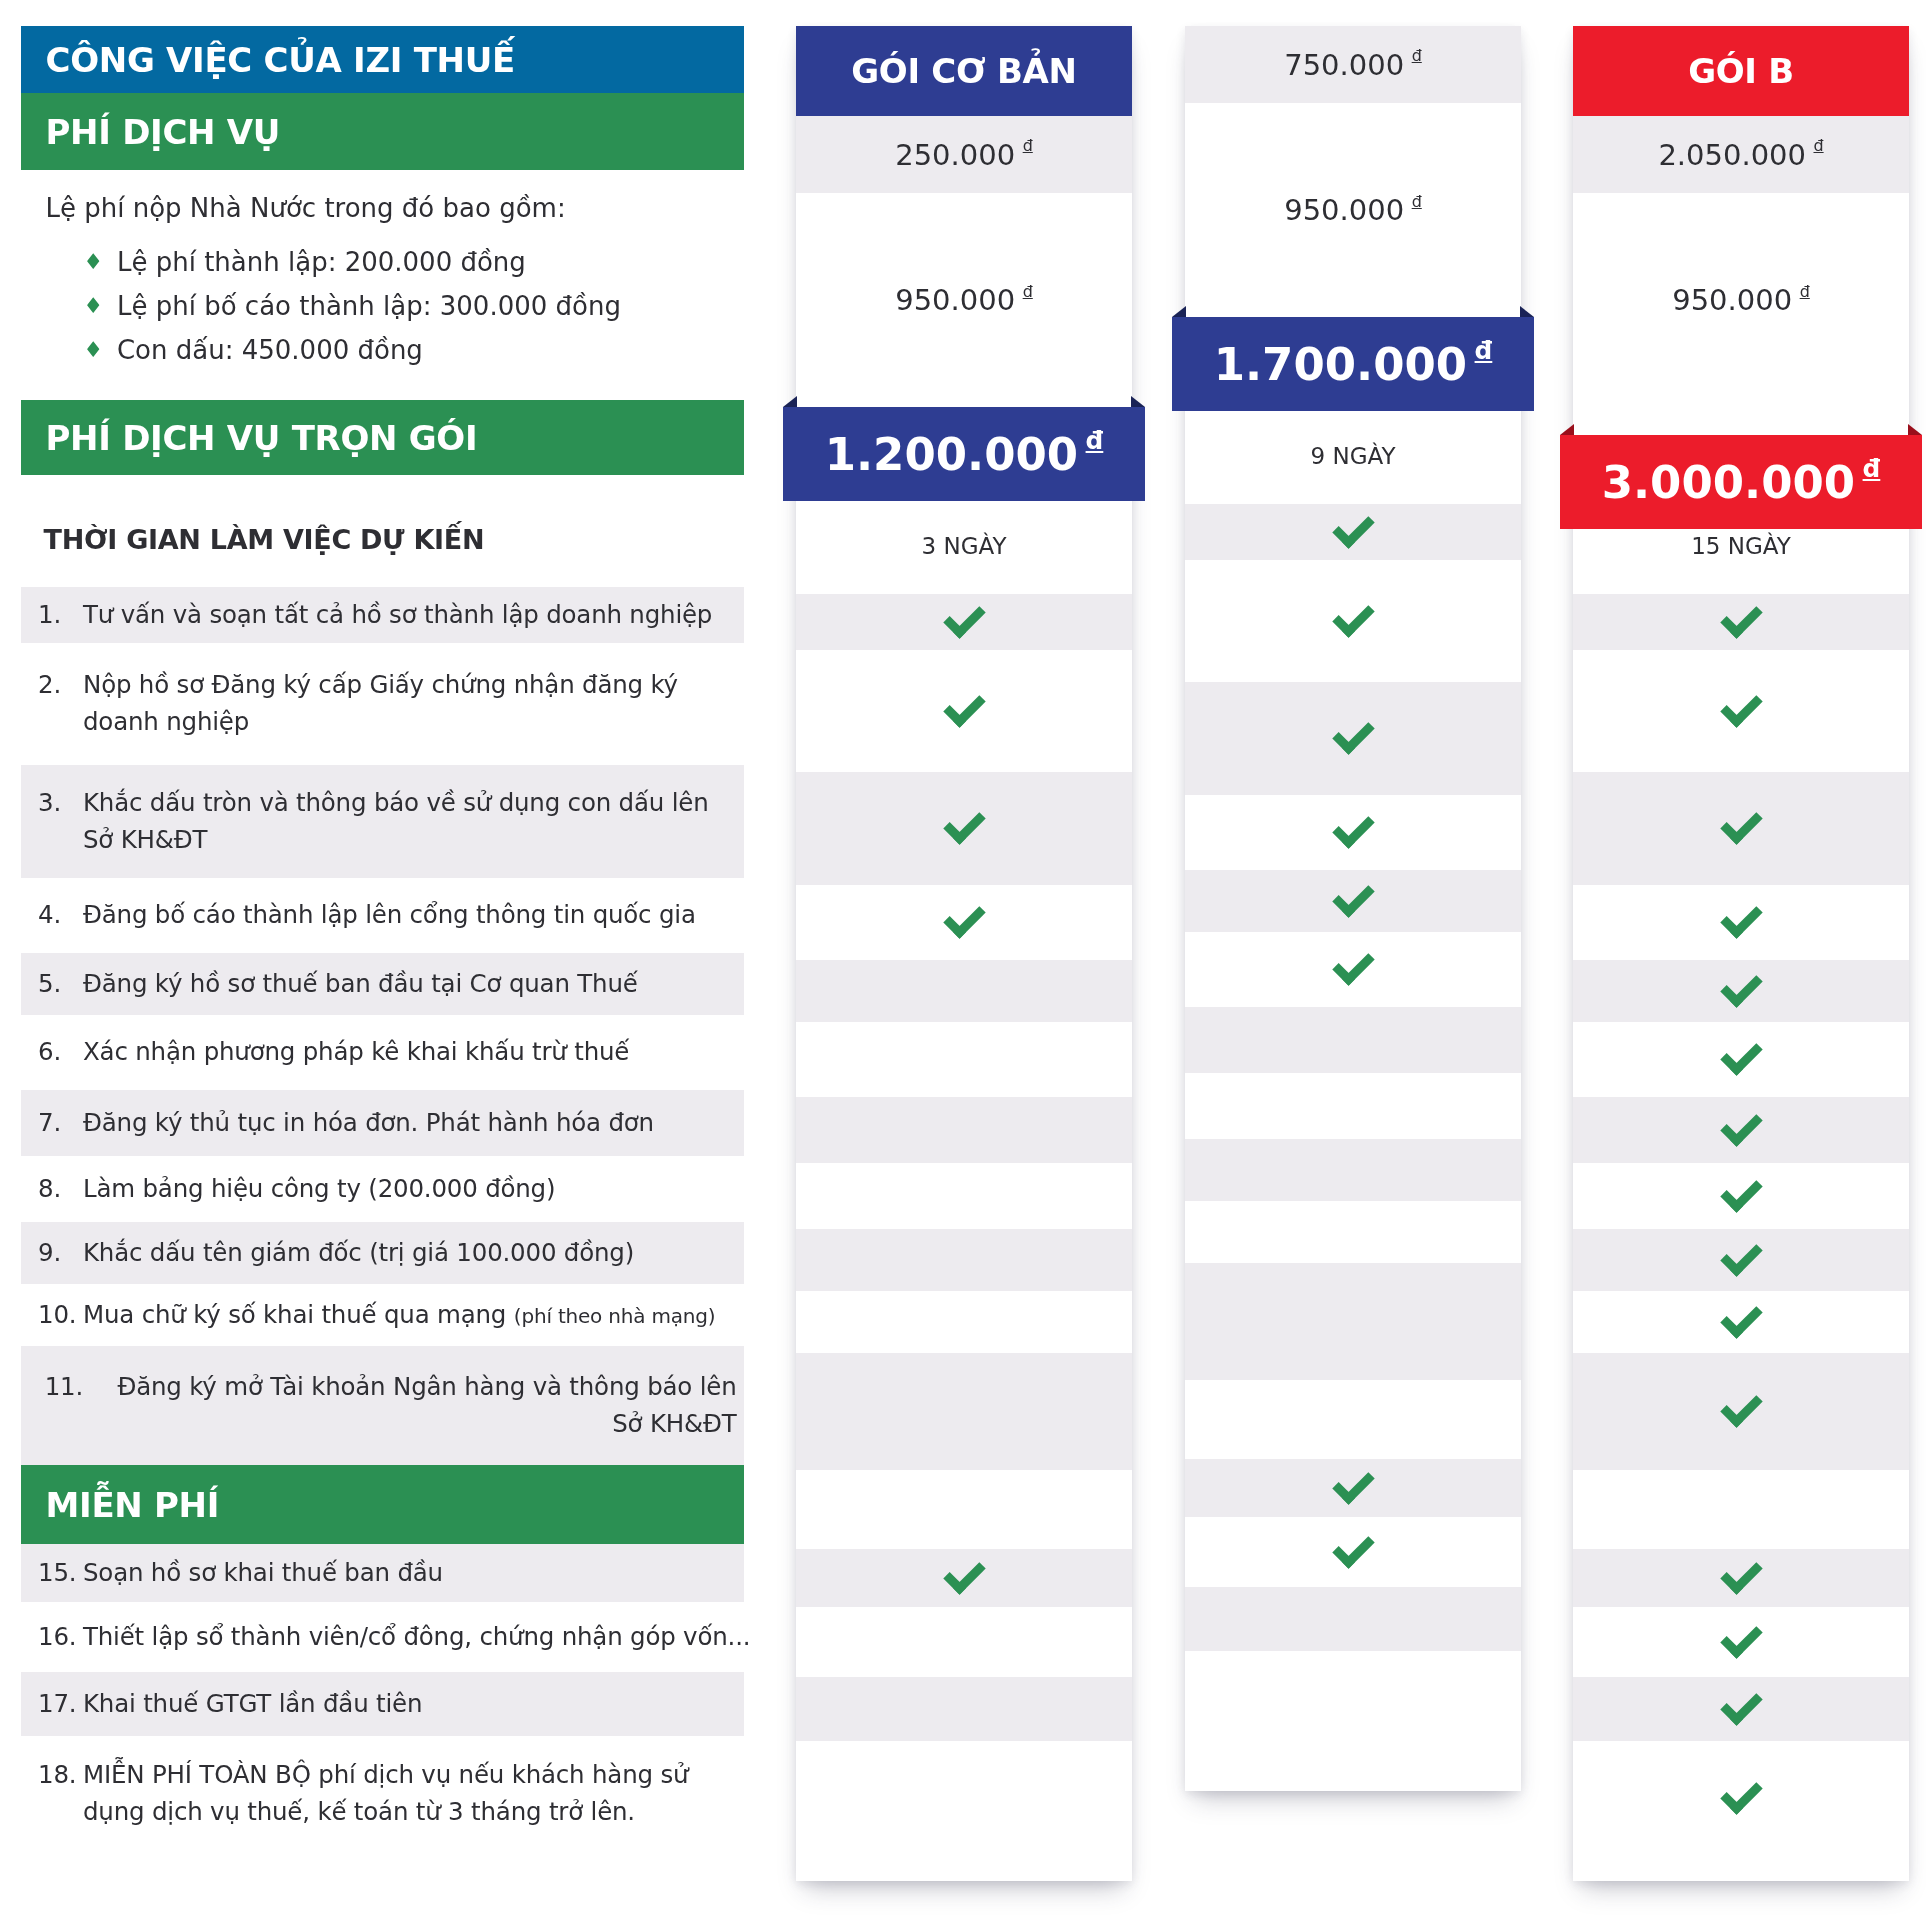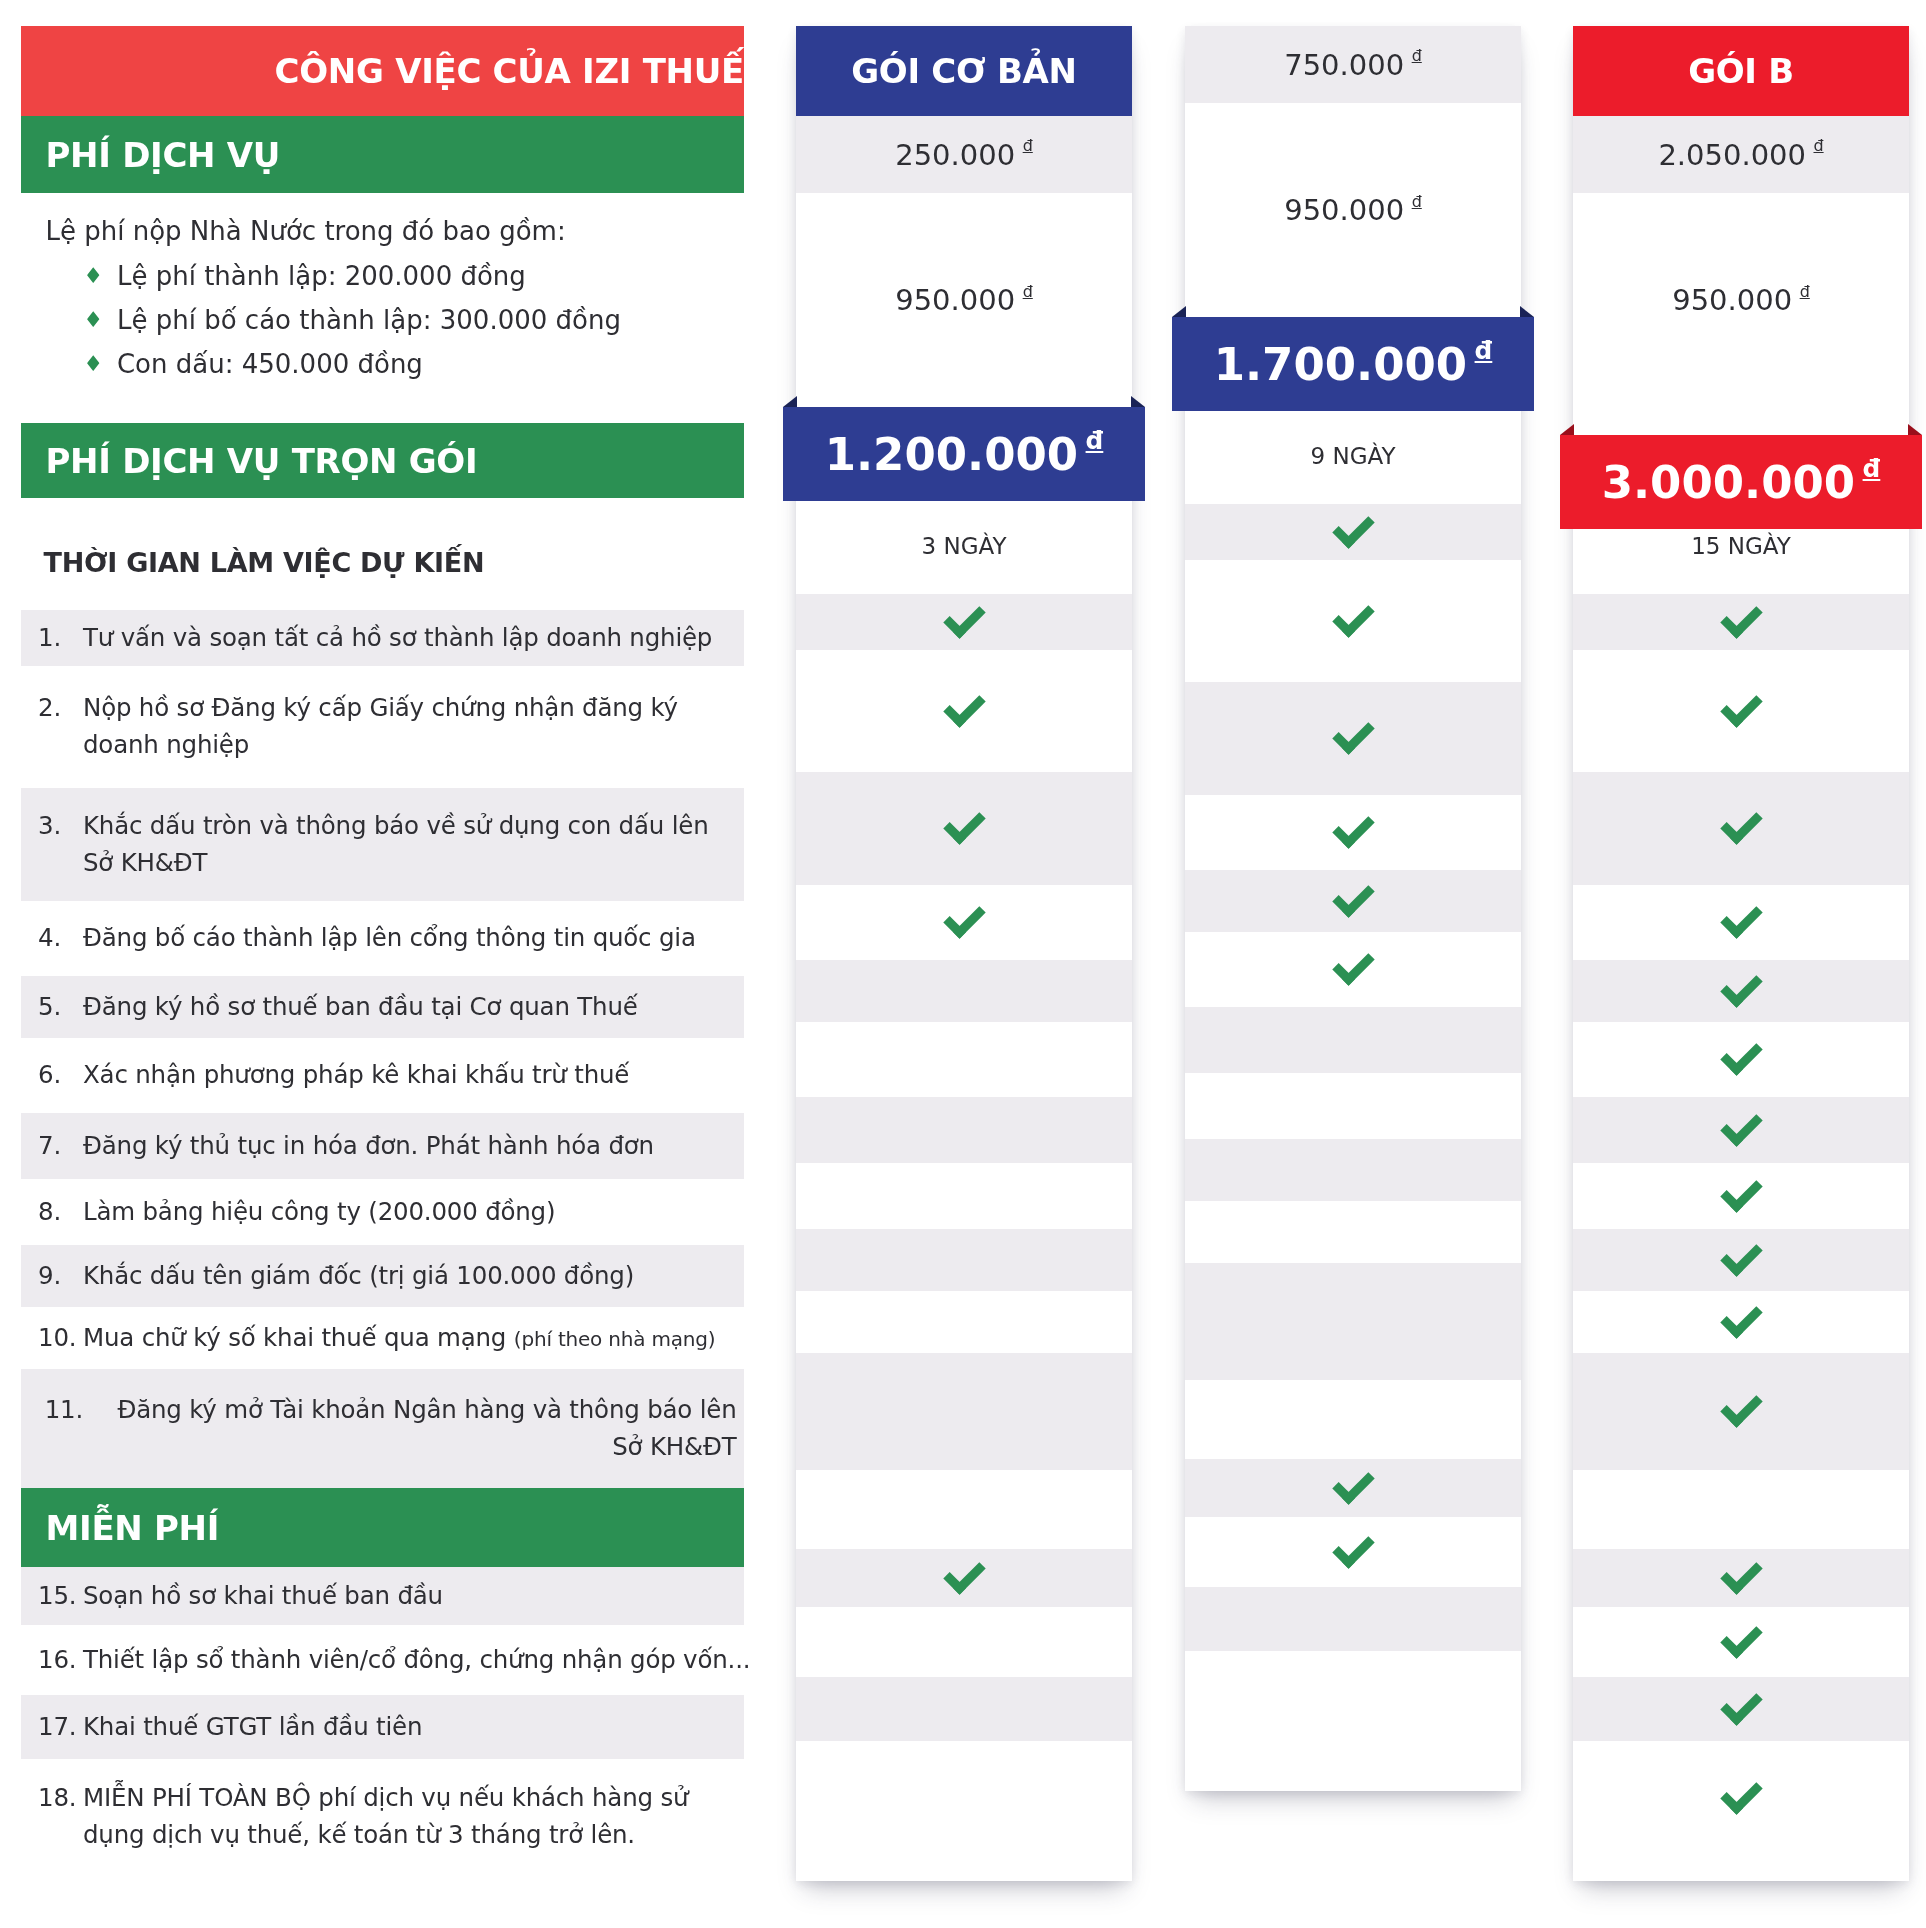--- a/index.html
+++ b/index.html
@@ -2,24 +2,24 @@
 <html style="font-size:15px"><head>
 <meta charset="utf-8">
 <style>
   html,body{margin:0;padding:0;background:#ffffff;}
   .canvas{position:relative;width:1927px;height:1928px;background:#ffffff;overflow:hidden;
           font-family:"DejaVu Sans","Liberation Sans",sans-serif;color:#2E2E33;}
   
   .left{position:absolute;left:21px;top:26px;width:723px;}
   .hdr{box-sizing:border-box;display:flex;align-items:center;padding-left:24.5px;
        color:#fff;font-weight:bold;font-size:34px;letter-spacing:-0.3px;}
-  .hdr.blue{height:90px;background:#ef4444;justify-content:flex-end;}
+  .hdr.blue{height:67px;background:#0369a1;}
   .hdr.green{height:77px;background:#2B9053;}
   .fee{box-sizing:border-box;height:214px;padding:22.6px 7.5px 0 24.5px;font-size:26px;}
-  .fee .intro{margin-bottom:15px;}
+  .fee .intro{margin-bottom:24px;}
   .fee .li{display:flex;align-items:center;margin:14px 0 0 38px;}
   .fee .diamond{color:#2B9053;font-size:21.7px;margin-right:14px;line-height:1;}
   .banner-area-left{height:91px;}
   .hdr.green2{height:75px;margin-top:16px;background:#2B9053;}
   .duration{height:96px;display:flex;align-items:center;padding-left:22.6px;
             font-weight:bold;font-size:27px;letter-spacing:-0.3px;}
   .lrow{box-sizing:border-box;}
   .lrow.task{display:flex;align-items:center;padding:0 7.5px 0 17px;
              font-size:24.5px;line-height:1.5;letter-spacing:-0.2px;}
   .lrow.task .inner{display:flex;align-items:flex-start;width:100%;}

